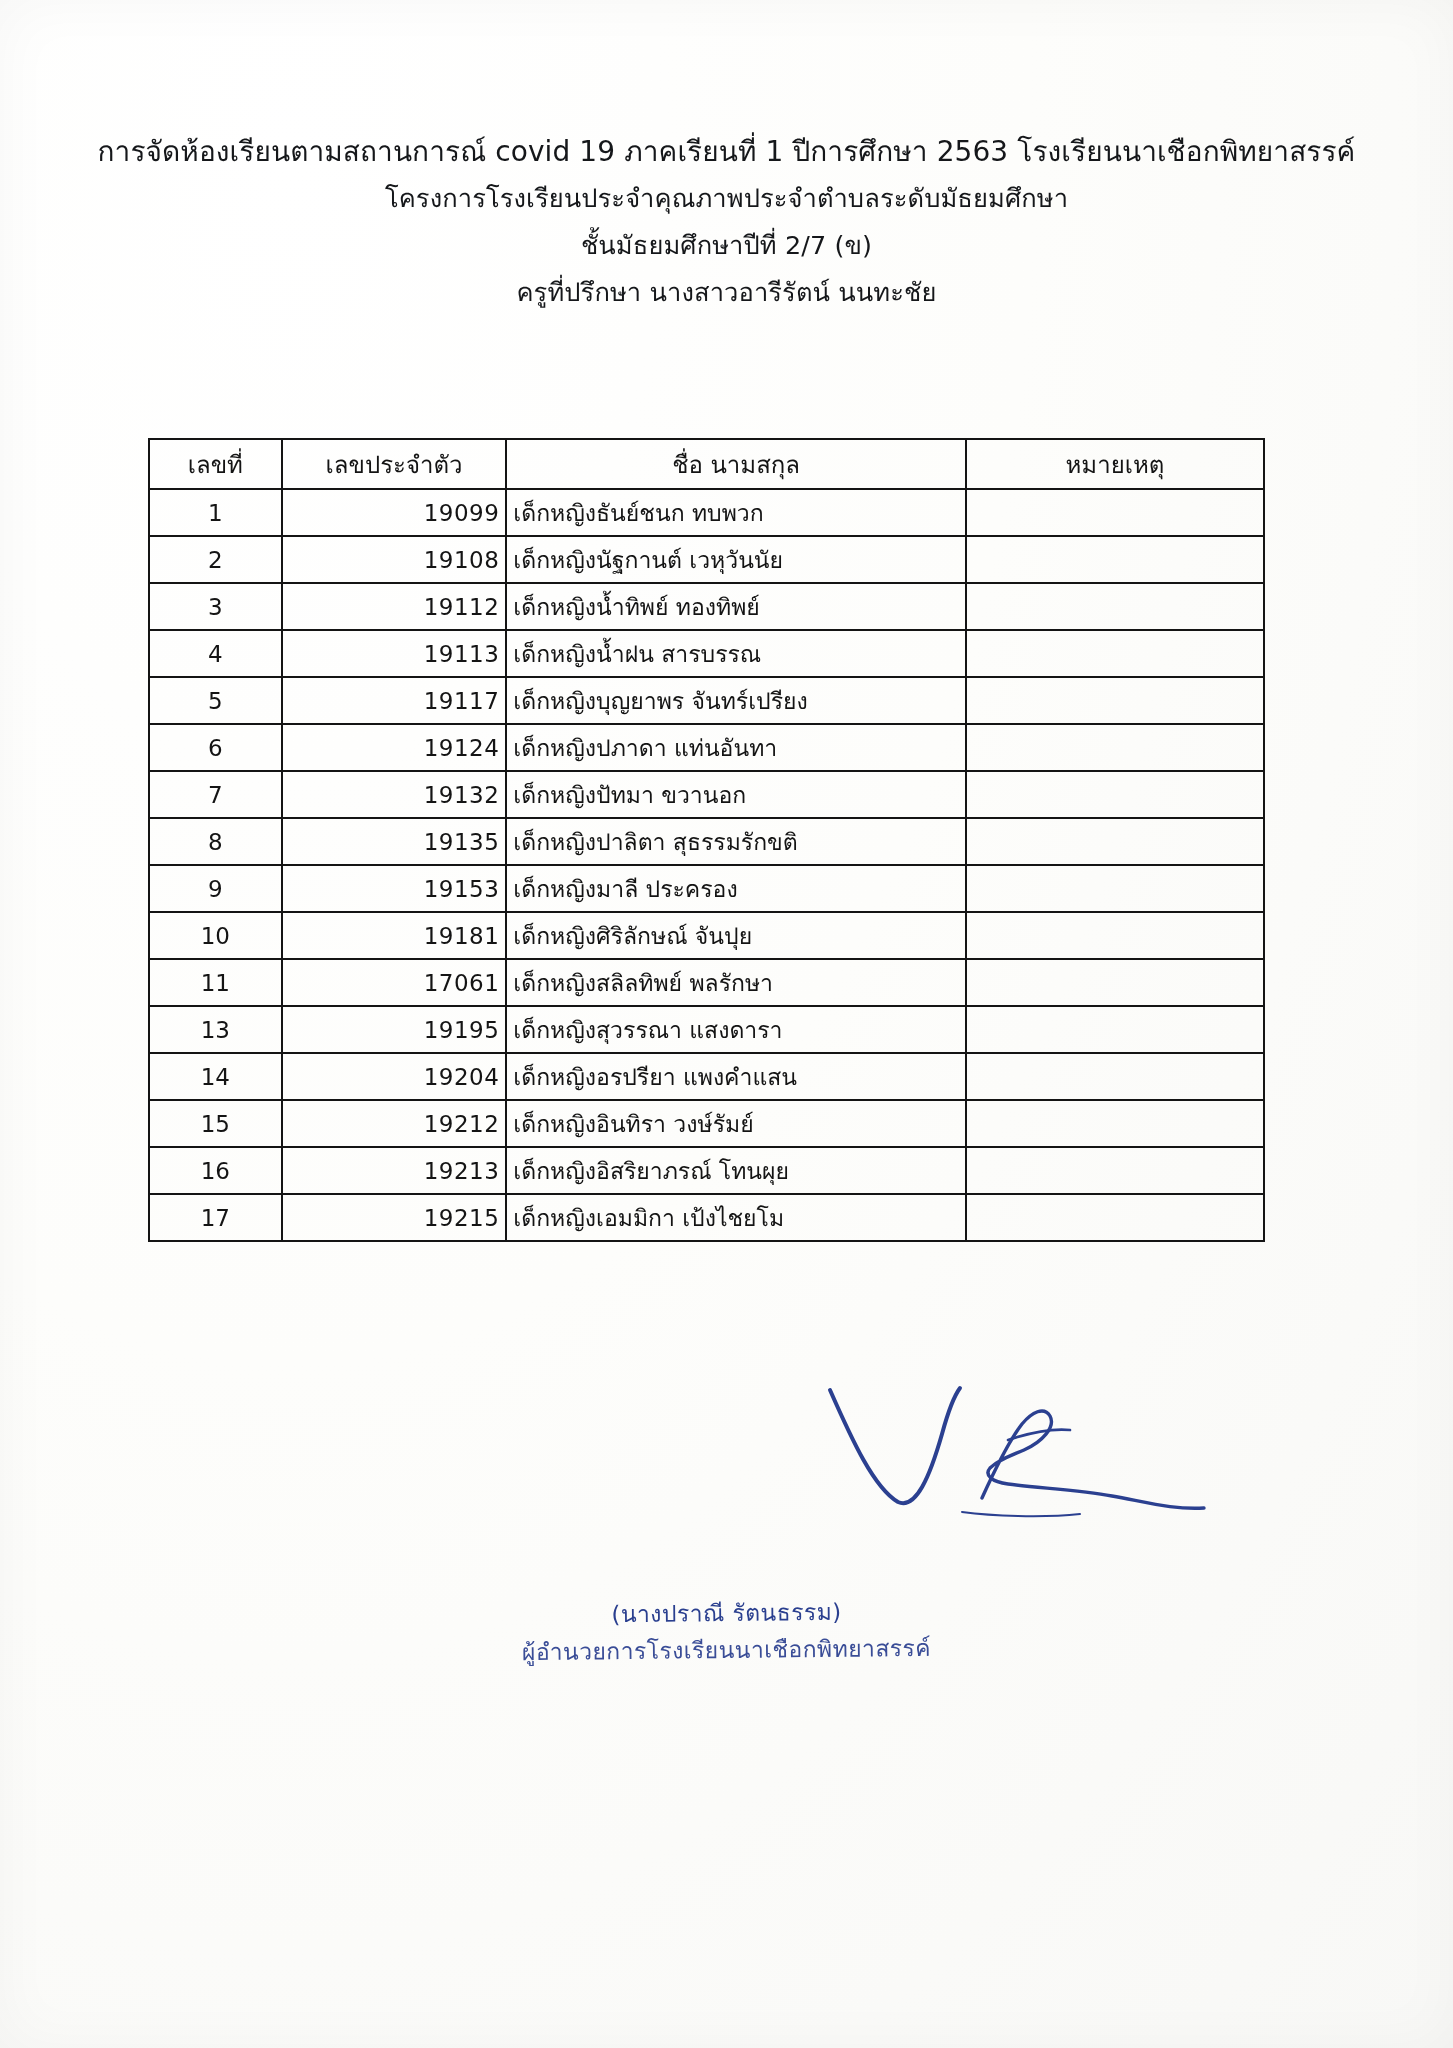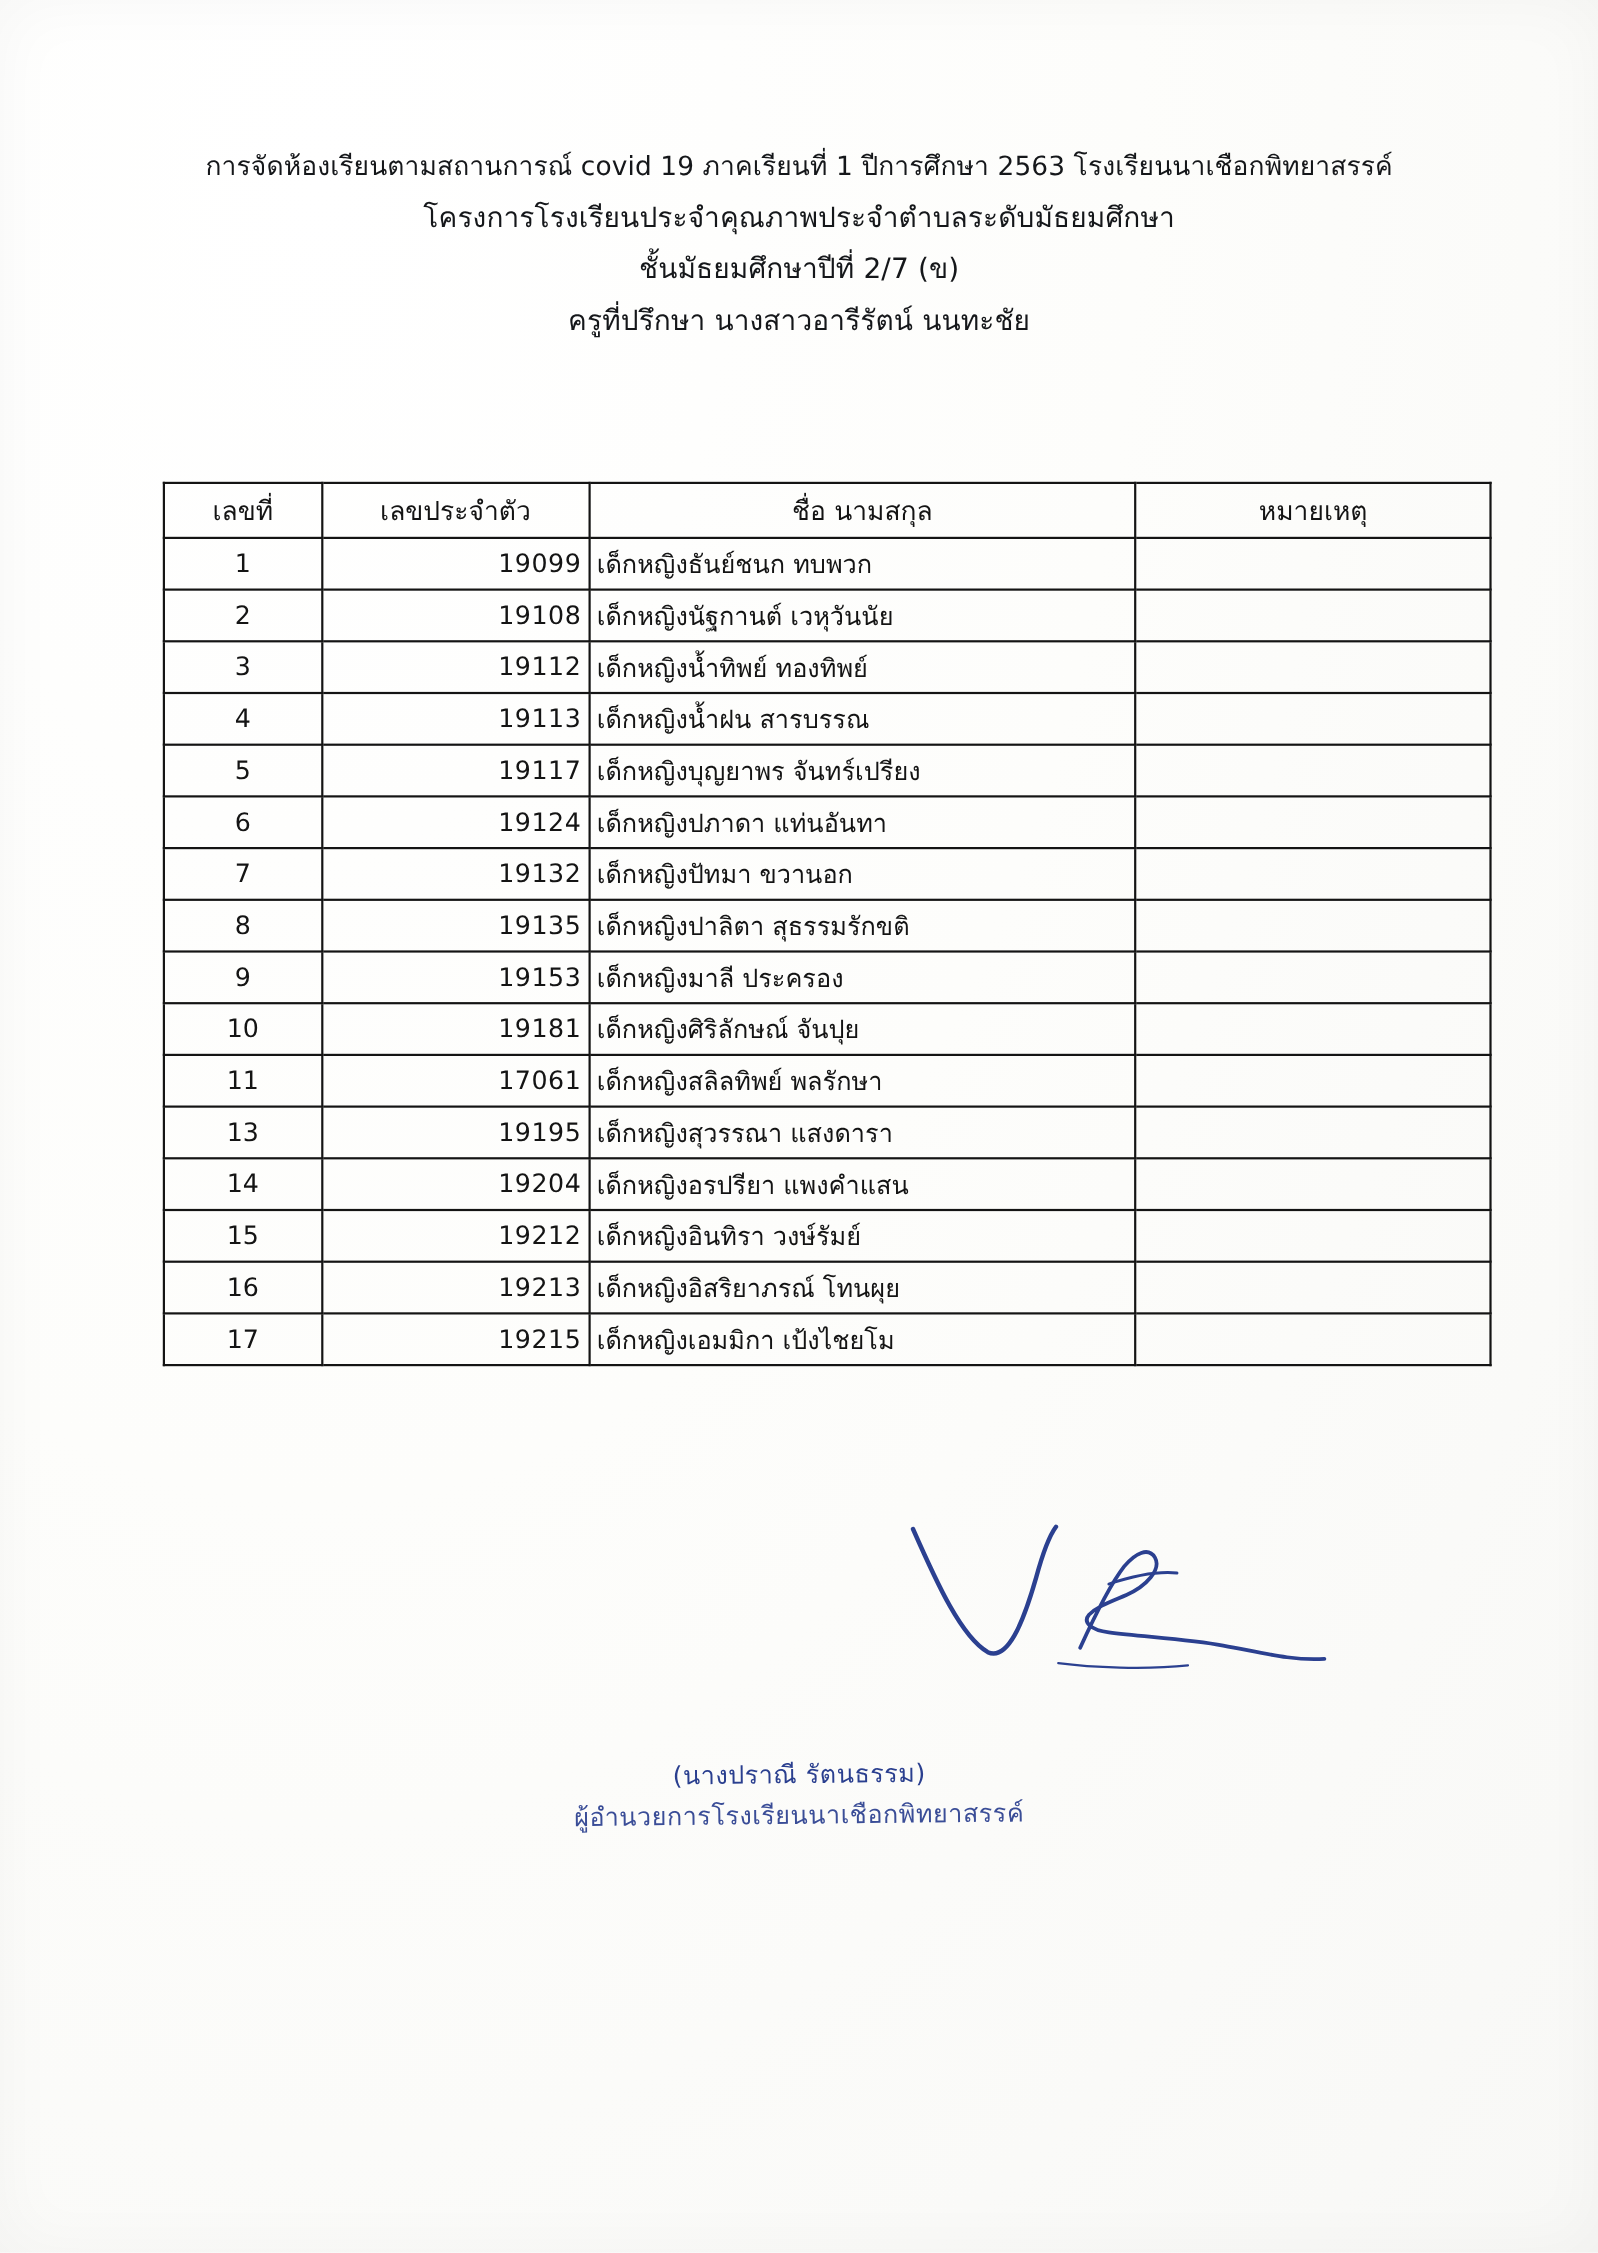--- a/index.html
+++ b/index.html
@@ -38,31 +38,31 @@
     right: 0;
     text-align: center;
   }
   .header .line {
     font-size: 25px;
     line-height: 47px;
     letter-spacing: 0.1px;
     color: #15171a;
     white-space: nowrap;
   }
-  .header .line1 { font-size: 24px; }
+  .header .line1 { font-size: 28px; }
   .header .line2 { font-size: 25.5px; }
   .header .line3 { font-size: 25.5px; }
   .header .line4 { font-size: 25.5px; }
 
   
   .table-wrap {
     position: absolute;
     top: 438px;
     left: 148px;
-    width: 1208px;
+    width: 1117px;
   }
   table.roster {
     border-collapse: collapse;
     width: 100%;
     table-layout: fixed;
   }
   table.roster th,
   table.roster td {
     border: 2px solid #141414;
     height: 45px;

